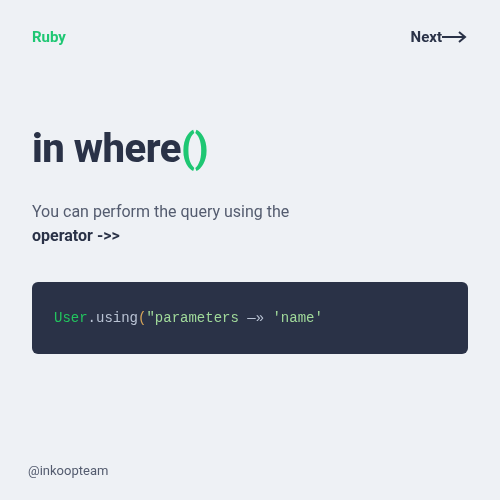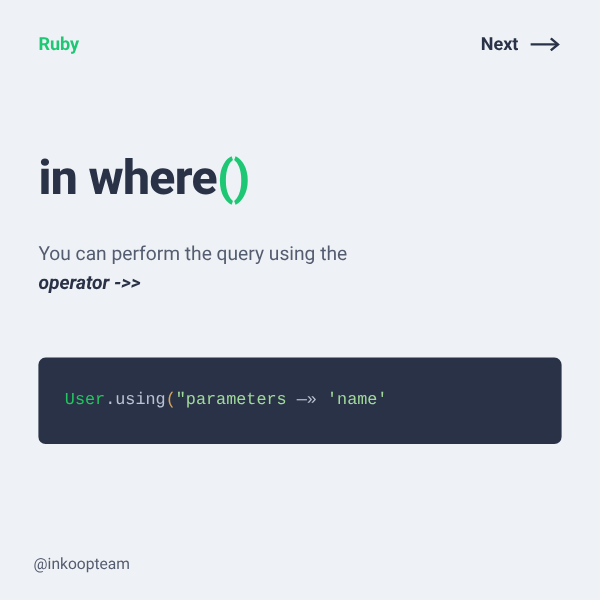--- a/index.html
+++ b/index.html
@@ -19,21 +19,20 @@
     margin-bottom: 36px;
   }
   .category {
     color: #1ec773;
     font-weight: 700;
     font-size: 15px;
   }
   .next-link {
     display: flex;
     align-items: center;
-    gap: 10px;
     font-weight: 700;
     font-size: 15px;
     color: #2a3247;
     cursor: pointer;
   }
   .arrow-icon {
     display: inline-flex;
     align-items: center;
   }
   h1.title {
@@ -44,27 +43,26 @@
     letter-spacing: -0.5px;
     margin-bottom: 28px;
   }
   h1.title .accent {
     color: #1ec773;
   }
   .description {
     font-size: 16px;
     color: #545c6f;
     line-height: 1.5;
-    margin-bottom: 50px;
+    margin-bottom: 34px;
     max-width: 360px;
   }
   .description .bold {
     font-weight: 700;
     color: #2a3247;
-    font-style: italic;
   }
   .code-block {
     background: #2a3247;
     border-radius: 6px;
     padding: 28px 22px;
     font-family: "SFMono-Regular", Consolas, "Liberation Mono", Menlo, monospace;
     font-size: 14px;
     white-space: nowrap;
     overflow: hidden;
   }

